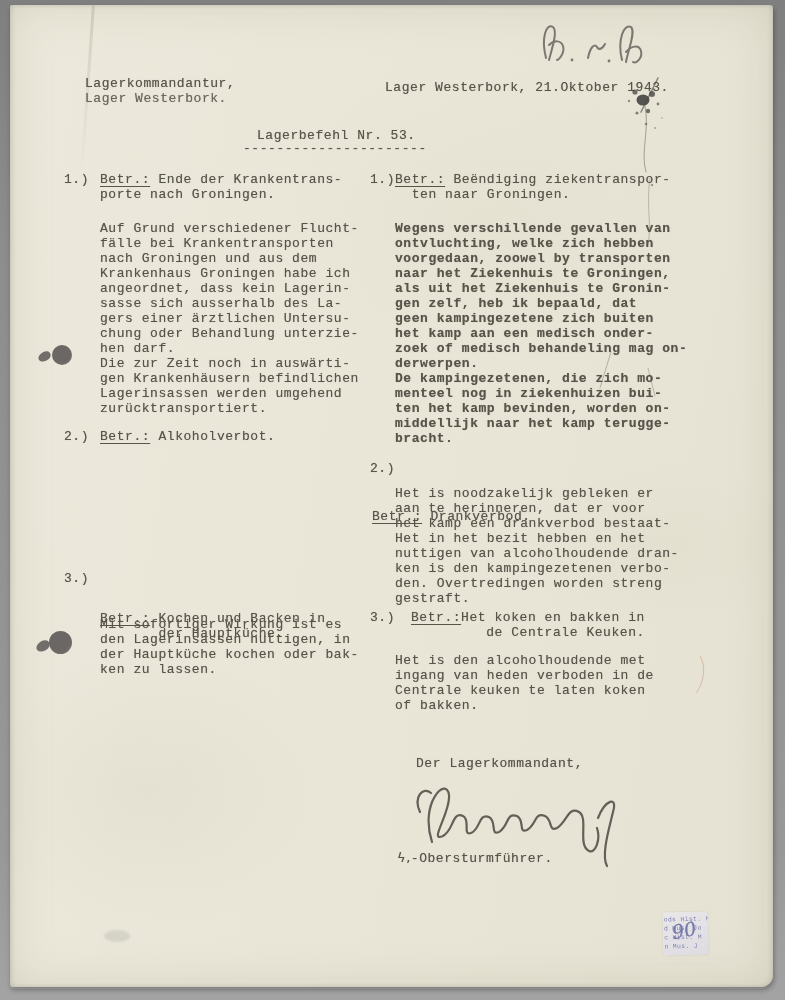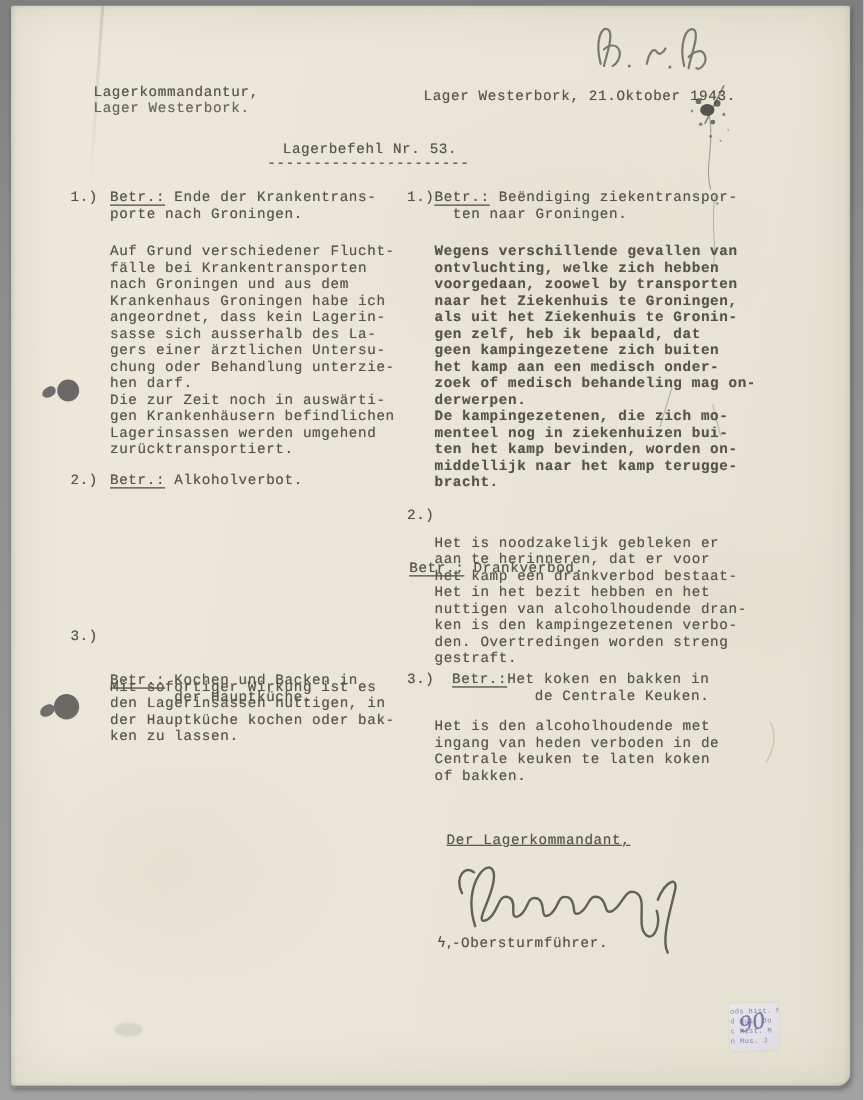--- a/index.html
+++ b/index.html
@@ -138,21 +138,21 @@
 gestraft.</div>
 
   <div class="t" style="left:370px;top:610px;">3.)</div>
   <div class="t" style="left:395px;top:610px;margin-left:16px;"><span class="betr">Betr.:</span><span>Het koken en bakken in
          de Centrale Keuken.</span></div>
   <div class="t" style="left:395px;top:653px;">Het is den alcoholhoudende met
 ingang van heden verboden in de
 Centrale keuken te laten koken
 of bakken.</div>
 
-  <div class="t" style="left:406px;top:756px;text-decoration:underline;">Der Lagerkommandant,</div>
+  <div class="t" style="left:416px;top:756px;">Der Lagerkommandant,</div>
   <div class="t" style="left:397px;top:850px;"><span class="rune">ϟ,</span><span>-Obersturmführer.</span></div>
 
   <svg class="overlay" width="785" height="1000">
     <g stroke="#46443d" stroke-width="2.2" fill="none" stroke-linecap="round" opacity="0.82">
       <path d="M 432 842 C 419 802 447 776 449 795 C 451 812 428 843 443 836 C 454 830 452 811 463 816 C 471 820 462 836 471 833 C 481 829 478 813 489 817 C 497 821 490 836 499 832 C 509 826 506 812 517 816 C 525 820 518 834 527 830 C 537 824 534 812 545 816 C 553 820 548 832 557 828 C 567 822 568 806 579 812 C 589 818 577 845 589 851 C 595 854 601 840 597 828"></path>
       <path d="M 598 818 C 605 800 618 795 613 812 C 609 829 601 855 607 866"></path>
       <path d="M 420 812 C 413 797 423 786 431 793"></path>
     </g>
   </svg>
 

